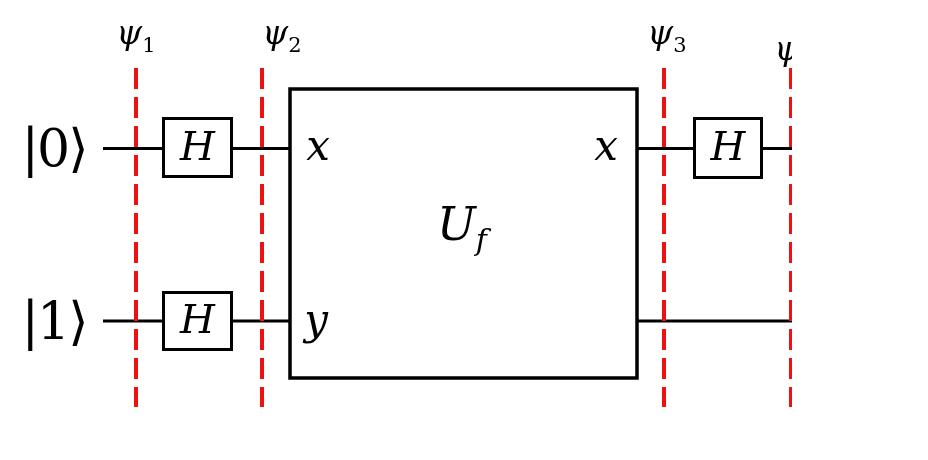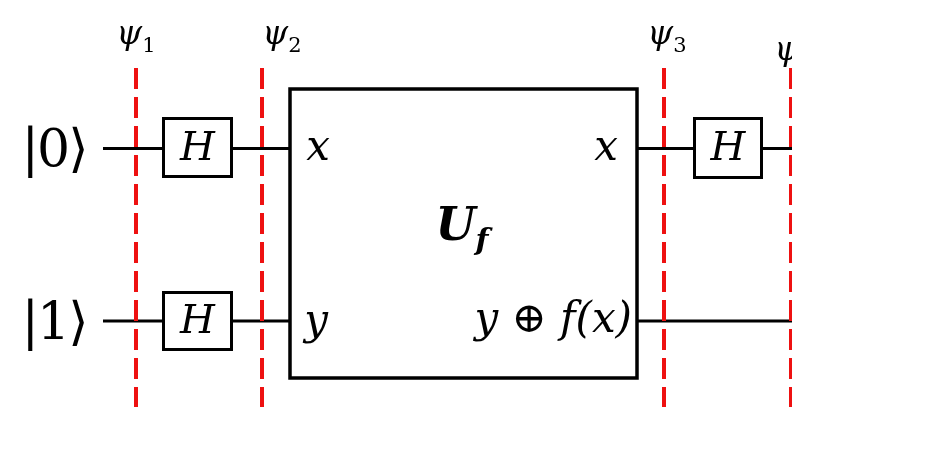--- a/index.html
+++ b/index.html
@@ -65,22 +65,21 @@
   <div class="gate" style="left:162px; top:291px; width:71px; height:60px;">
     <span class="glyph">H</span>
   </div>
   <div class="gate" style="left:693px; top:117px; width:70px; height:62px;">
     <span class="glyph">H</span>
   </div>
 
   <div class="txt port" style="left:318px; top:146px;">x</div>
   <div class="txt port" style="left:606px; top:146px;">x</div>
   <div class="txt port" style="left:316px; top:320px;">y</div>
-  <div class="txt port right-anchor" style="left:632px; top:318px;">y ⊕ f(x)</div>
-  <div class="txt oracle-label" style="left:462px; top:228px;font-weight:bold;"><span>U</span><sub>f</sub></div>
+  <div class="txt oracle-label" style="left:462px; top:228px;"><span>U</span><sub>f</sub></div>
 
   <div class="meter" style="left:820px; top:116px; width:83px; height:63px;">
     <svg width="74" height="54" viewBox="0 0 74 54">
       <path d="M 7 41 Q 37 12 67 41" fill="none" stroke="#000000" stroke-width="4.5" stroke-linecap="round"></path>
       <line x1="21" y1="48" x2="58" y2="15" stroke="#000000" stroke-width="4.5" stroke-linecap="round"></line>
       <polygon points="67,7 59.1,20.7 52.5,13.3" fill="#000000"></polygon>
     </svg>
   </div>
 
 </div>

